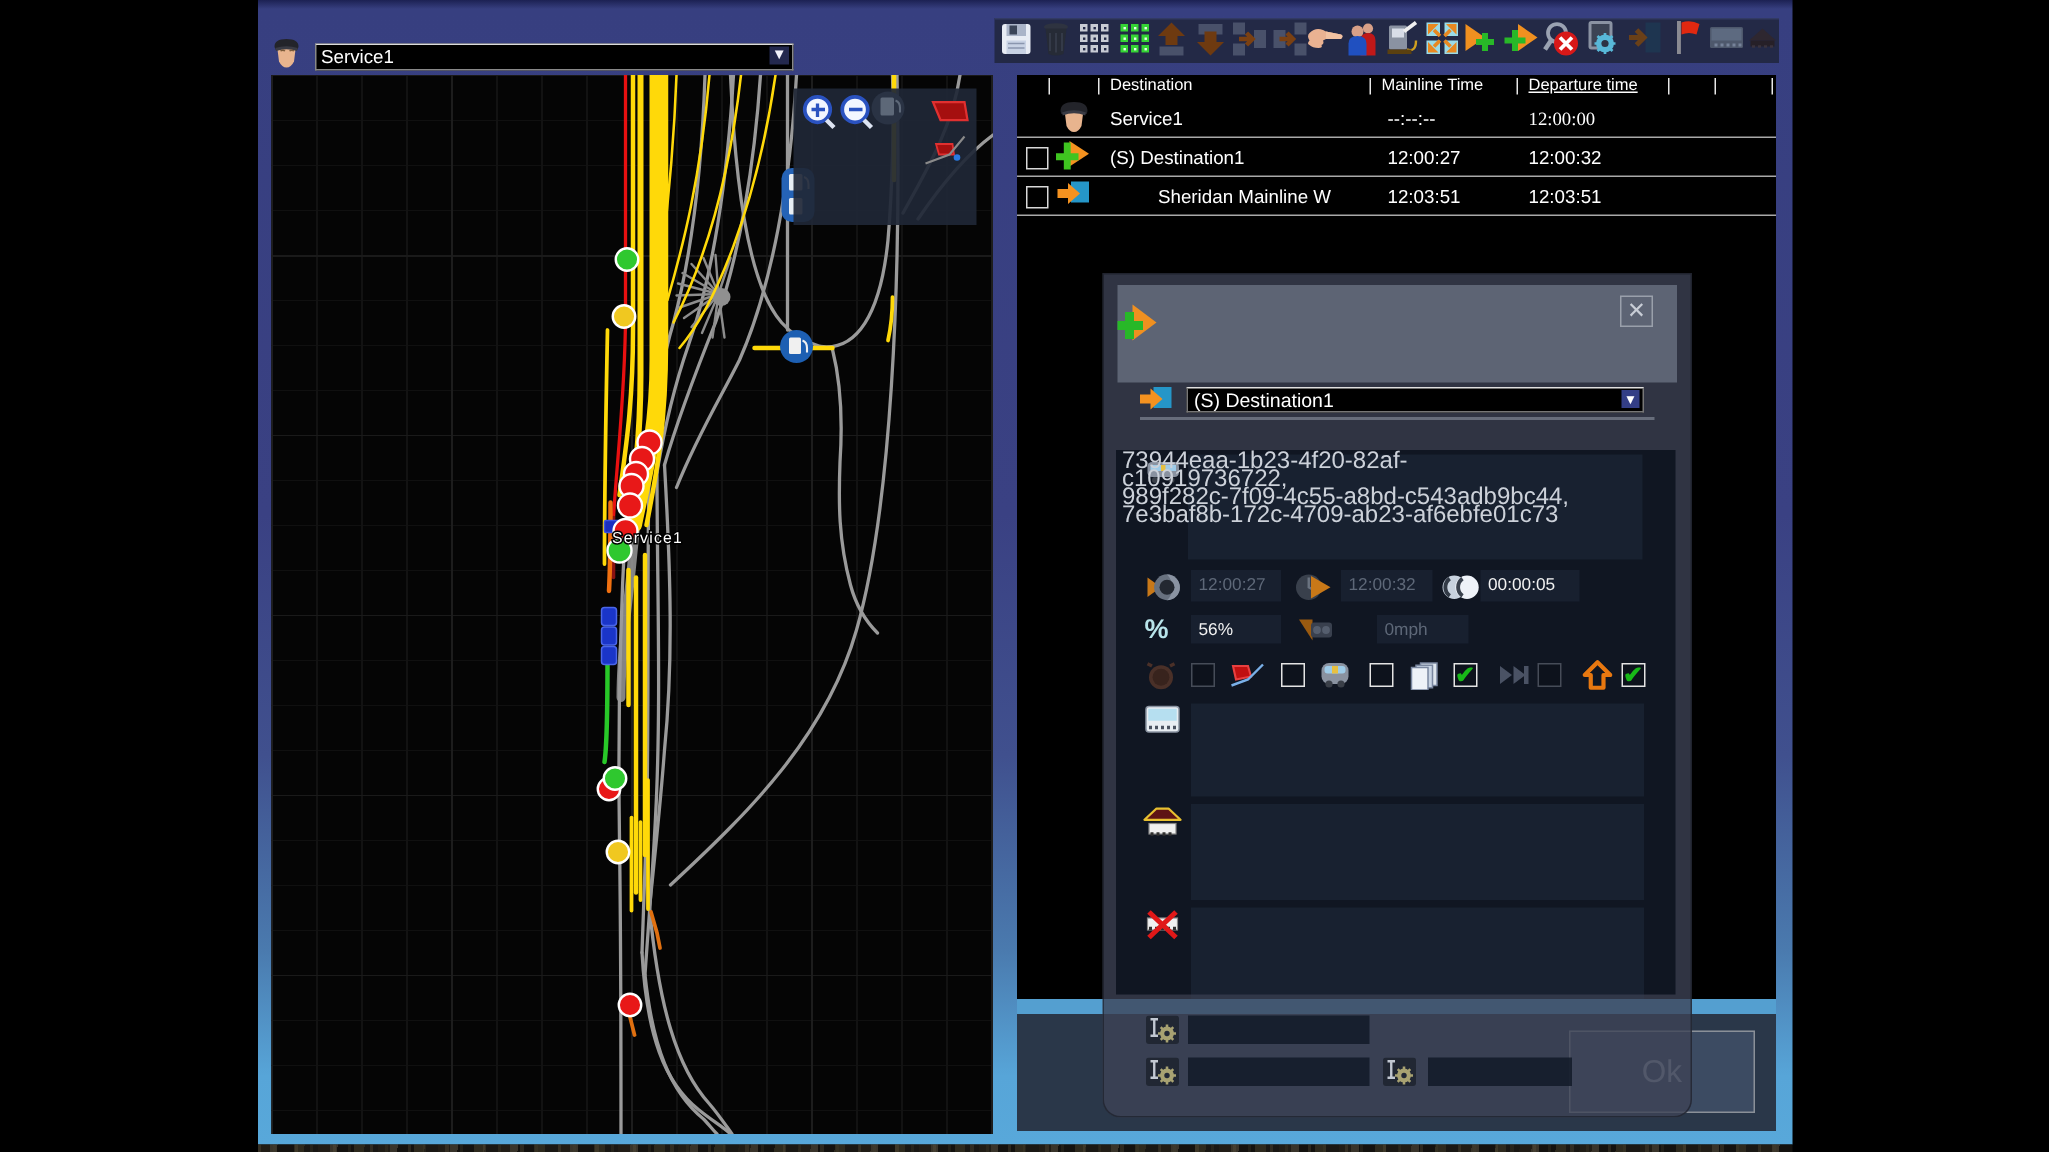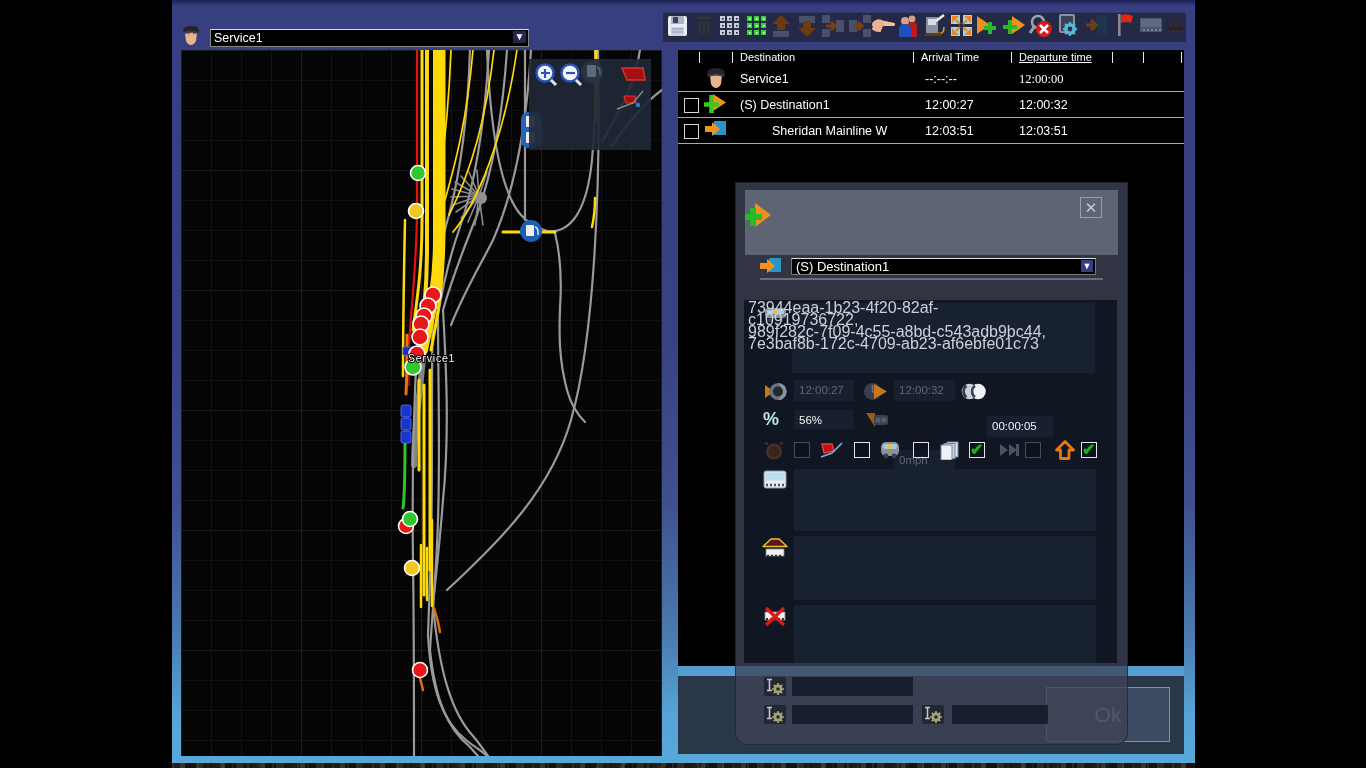--- a/index.html
+++ b/index.html
@@ -61,21 +61,21 @@
 </div>
 
 <div class="abs hdrtick" style="left:699px;"></div>
 <div class="abs hdrtick" style="left:732px;"></div>
 <div class="abs hdrtick" style="left:913px;"></div>
 <div class="abs hdrtick" style="left:1011px;"></div>
 <div class="abs hdrtick" style="left:1112px;"></div>
 <div class="abs hdrtick" style="left:1143px;"></div>
 <div class="abs hdrtick" style="left:1181px;"></div>
 <div class="abs hdrtxt" style="left:740px;">Destination</div>
-<div class="abs hdrtxt" style="left:921px;">Arrival Time</div>
+<div class="abs hdrtxt" style="left:921px;">Mainline Time</div>
 <div class="abs hdrtxt" style="left:1019px;text-decoration:underline;">Departure time</div>
 <div class="abs rowsep" style="top:91px;"></div>
 <div class="abs rowsep" style="top:117px;"></div>
 <div class="abs rowsep" style="top:143px;"></div>
 
 <div class="abs rowtxt" style="left:740px;top:72px;">Service1</div>
 <div class="abs rowtxt" style="left:925px;top:72px;">--:--:--</div>
 <div class="abs rowtxt" style="left:1019px;top:72px;font-family:Liberation Serif, serif;">12:00:00</div>
 <div class="abs cbox" style="left:684px;top:98px;"></div>
 <div class="abs rowtxt" style="left:740px;top:98px;">(S) Destination1</div>
@@ -429,35 +429,35 @@
 </svg>
 <div class="abs dfield" style="left:894px;top:380px;width:61px;height:21px;">
     <span class="dim">12:00:32</span>
   </div>
 <svg class="abs" style="left:961px;top:383px;" width="26" height="17" viewBox="0 0 26 17">
   <circle cx="8.5" cy="8.5" r="7.8" fill="#c8d2de"></circle>
   <path d="M5.5,2.8 a7,7 0 0 0 0,11.4" stroke="#323a46" stroke-width="2.6" fill="none"></path>
   <circle cx="17" cy="8.5" r="7.8" fill="#eef2f8"></circle>
   <path d="M14,2.8 a7,7 0 0 0 0,11.4" stroke="#3a424e" stroke-width="2.6" fill="none"></path>
 </svg>
-<div class="abs dfield" style="left:987px;top:380px;width:66px;height:21px;margin-top:36px;">
+<div class="abs dfield" style="left:987px;top:380px;width:66px;height:21px;">
     <span class="lit">00:00:05</span>
   </div>
 
 <div class="abs" style="left:763px;top:409px;width:20px;color:#b8e4ea;font-size:18px;font-weight:bold;">%</div>
 <div class="abs dfield" style="left:794px;top:410px;width:60px;height:19px;">
     <span class="lit">56%</span>
   </div>
 <svg class="abs" style="left:865px;top:412px;" width="26" height="16" viewBox="0 0 26 16">
   <path d="M1,1 L10,1 L10,15 Z" fill="#9a5a10"></path>
   <rect x="9" y="3" width="14" height="10" rx="2" fill="#39404e"></rect>
   <circle cx="13" cy="8" r="2.6" fill="#555e6e"></circle>
     <circle cx="19" cy="8" r="2.6" fill="#555e6e"></circle>
 </svg>
-<div class="abs dfield" style="left:894px;top:410px;width:61px;height:19px;margin-top:40px;">
+<div class="abs dfield" style="left:918px;top:410px;width:61px;height:19px;">
     <span class="dim">0mph</span>
   </div>
 
 <svg class="abs" style="left:763px;top:441px;" width="22" height="19" viewBox="0 0 22 19">
   <circle cx="11" cy="10.5" r="8" fill="#4a3028"></circle>
   <circle cx="11" cy="10.5" r="5.6" fill="#38231d"></circle>
   <path d="M5,3 L2,1.5 M17,3 L20,1.5" stroke="#4a3028" stroke-width="2.4"></path>
 </svg>
 <div class="abs cb dimcb" style="left:794px;top:442px;"></div>
 <svg class="abs" style="left:820px;top:441px;" width="25" height="18" viewBox="0 0 25 18">

